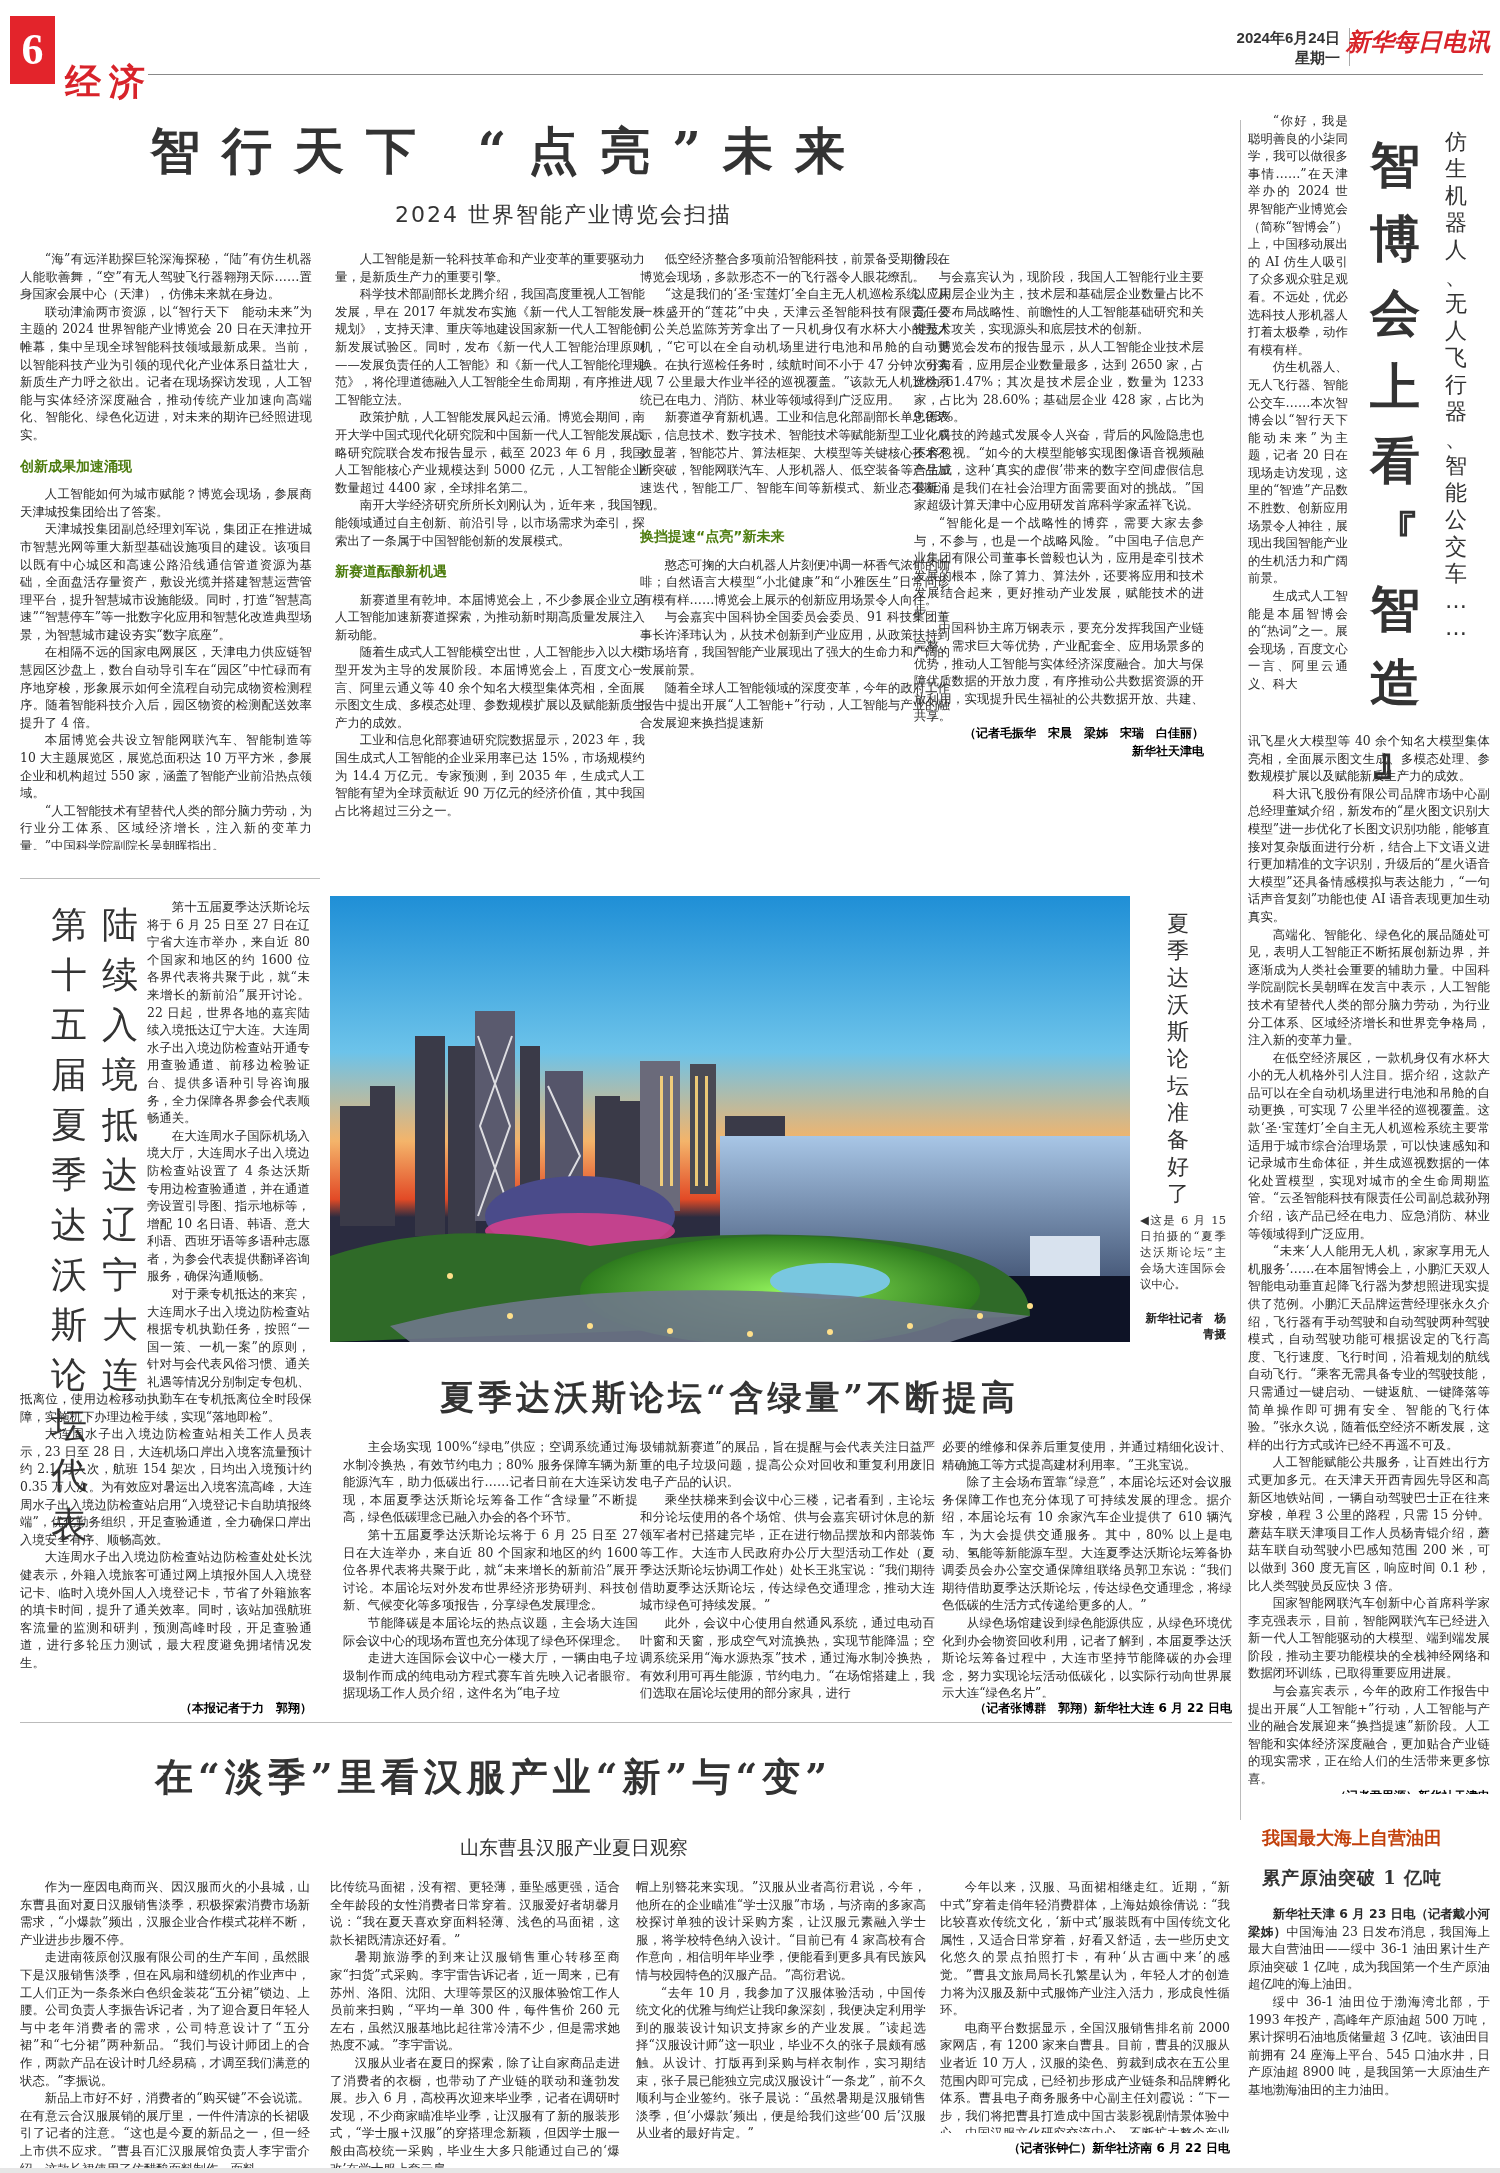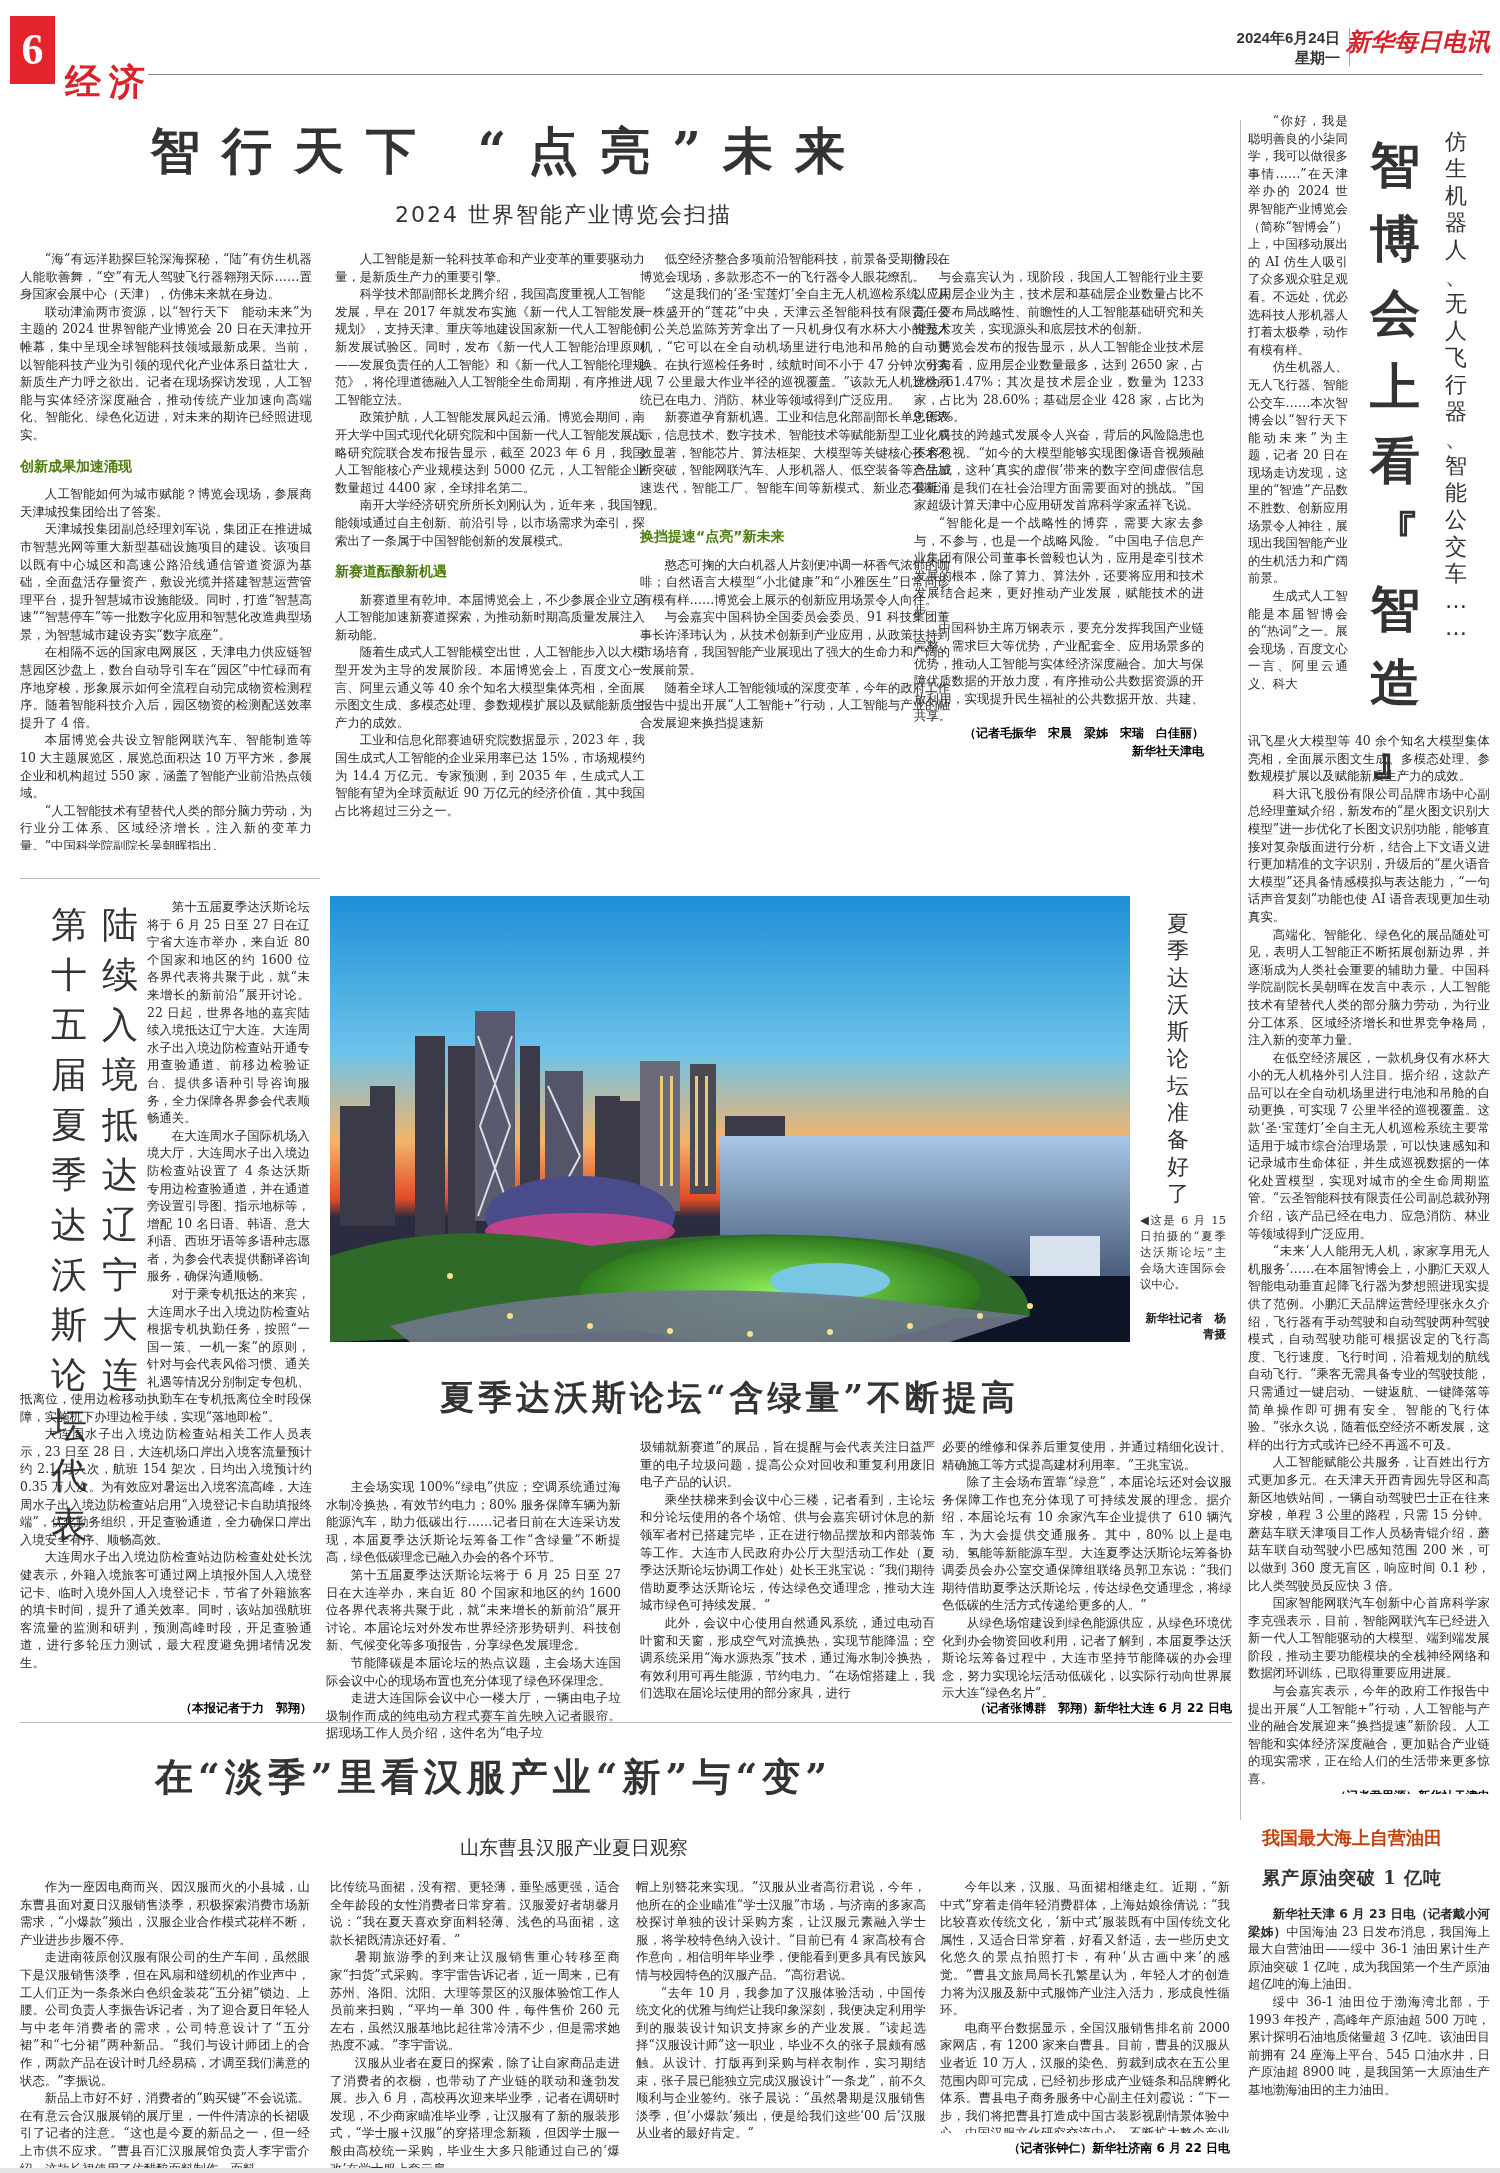--- a/index.html
+++ b/index.html
@@ -287,21 +287,21 @@
     <div>坛</div>
     <div>准</div>
     <div>备</div>
     <div>好</div>
     <div>了</div>
   </div>
 <div class="photo-caption">◀这是 6 月 15 日拍摄的“夏季达沃斯论坛”主会场大连国际会议中心。</div>
 <div class="photo-credit">新华社记者　杨青摄</div>
 
 <h2 class="h2">夏季达沃斯论坛“含绿量”不断提高</h2>
-<section class="col body-text" style="left:326px; top:1438px; width:295px; height:280px;margin-top:40px;" id="sgc1">
+<section class="col body-text" style="left:343px; top:1438px; width:295px; height:280px;" id="sgc1">
     <p>主会场实现 100%“绿电”供应；空调系统通过海水制冷换热，有效节约电力；80% 服务保障车辆为新能源汽车，助力低碳出行……记者日前在大连采访发现，本届夏季达沃斯论坛筹备工作“含绿量”不断提高，绿色低碳理念已融入办会的各个环节。</p>
     <p>第十五届夏季达沃斯论坛将于 6 月 25 日至 27 日在大连举办，来自近 80 个国家和地区的约 1600 位各界代表将共聚于此，就“未来增长的新前沿”展开讨论。本届论坛对外发布世界经济形势研判、科技创新、气候变化等多项报告，分享绿色发展理念。</p>
     <p>节能降碳是本届论坛的热点议题，主会场大连国际会议中心的现场布置也充分体现了绿色环保理念。</p>
     <p>走进大连国际会议中心一楼大厅，一辆由电子垃圾制作而成的纯电动方程式赛车首先映入记者眼帘。据现场工作人员介绍，这件名为“电子垃</p>
   </section>
 <section class="col body-text" style="left:640px; top:1438px; width:295px; height:280px;" id="sgc2">
     <p style="text-indent: 0px;">圾铺就新赛道”的展品，旨在提醒与会代表关注日益严重的电子垃圾问题，提高公众对回收和重复利用废旧电子产品的认识。</p>
     <p>乘坐扶梯来到会议中心三楼，记者看到，主论坛和分论坛使用的各个场馆、供与会嘉宾研讨休息的新领军者村已搭建完毕，正在进行物品摆放和内部装饰等工作。大连市人民政府办公厅大型活动工作处（夏季达沃斯论坛协调工作处）处长王兆宝说：“我们期待借助夏季达沃斯论坛，传达绿色交通理念，推动大连城市绿色可持续发展。”</p>
     <p>此外，会议中心使用自然通风系统，通过电动百叶窗和天窗，形成空气对流换热，实现节能降温；空调系统采用“海水源热泵”技术，通过海水制冷换热，有效利用可再生能源，节约电力。“在场馆搭建上，我们选取在届论坛使用的部分家具，进行</p>
   </section>

